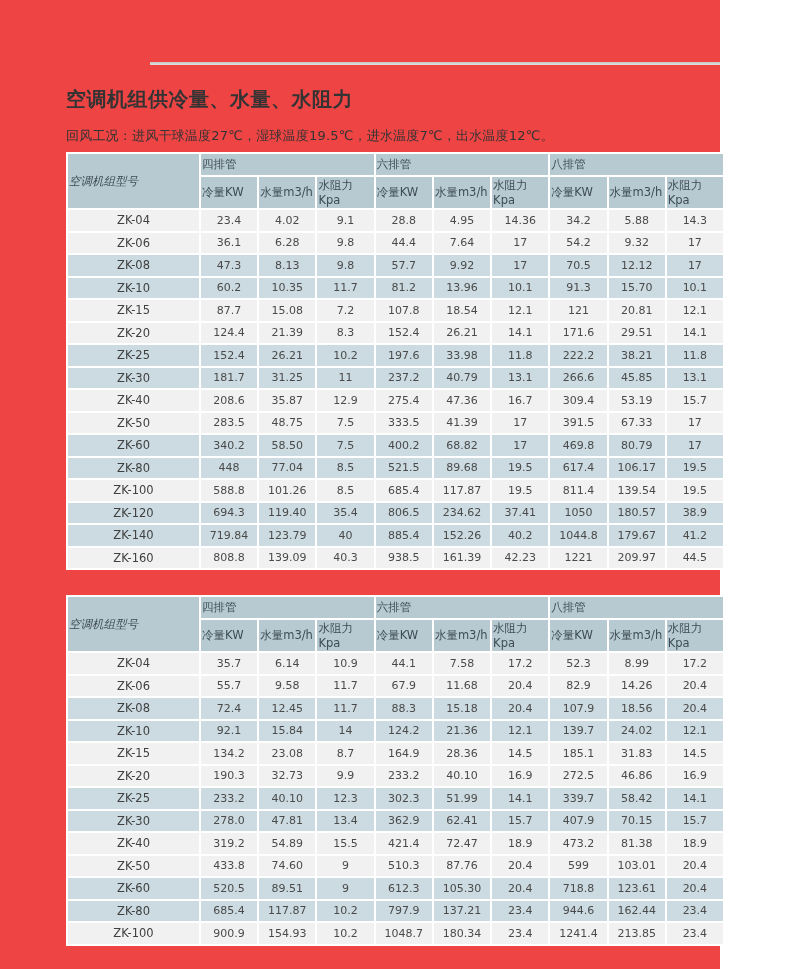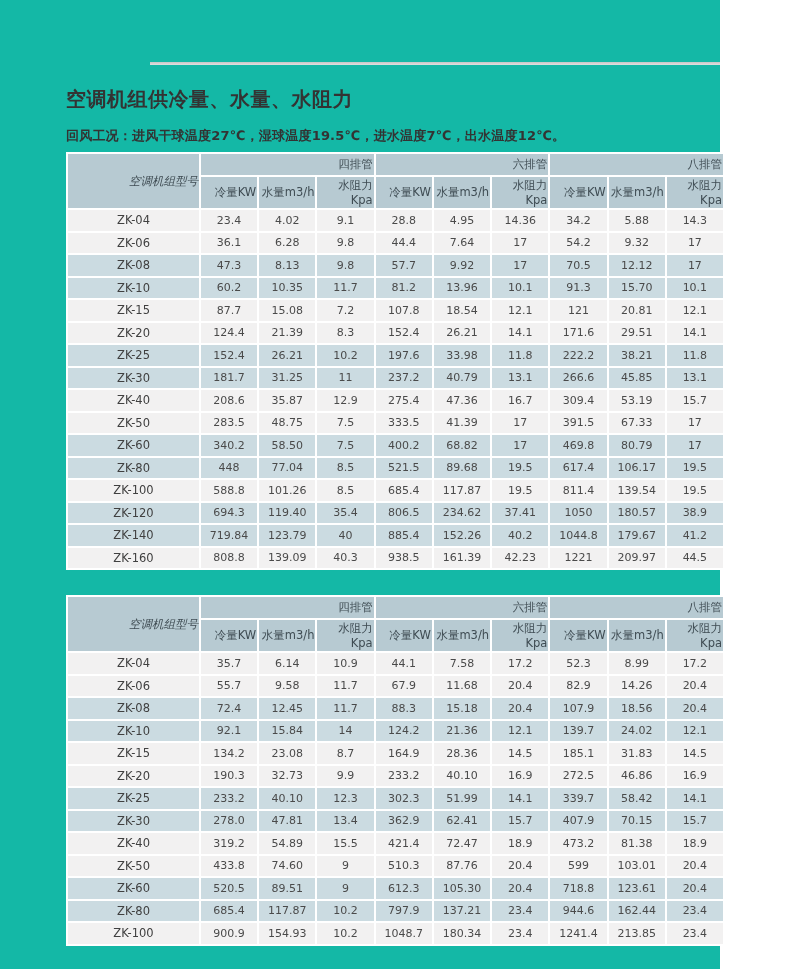--- a/index.html
+++ b/index.html
@@ -8,21 +8,21 @@
     background: #ffffff;
     width: 790px;
     height: 969px;
     overflow: hidden;
     font-family: "DejaVu Sans", "Liberation Sans", sans-serif;
   }
   .page {
     position: relative;
     width: 720px;
     height: 969px;
-    background: #14b8a6;
+    background: #ef4444;
   }
   .top-divider {
     position: absolute;
     top: 62px;
     left: 150px;
     right: 0;
     height: 3px;
     background: linear-gradient(to bottom, var(--divider, #c6c6c6), #e0e0e0);
   }
   .content {
@@ -33,39 +33,38 @@
     font-size: 20px;
     font-weight: bold;
     color: var(--text-dark, #333);
     letter-spacing: 0.5px;
   }
   .condition {
     margin: 0 0 7px 0;
     font-size: 13px;
     color: #333;
     letter-spacing: 0.2px;
-    font-weight: bold;
   }
   .table-block + .table-block {
     margin-top: 25px;
   }
   table.spec {
     width: 659px;
     table-layout: fixed;
     border-collapse: separate;
     border-spacing: 2px;
     background: #ffffff;
   }
   table.spec col.model-col { width: 131px; }
   table.spec th {
     background: var(--header-bg, #b7cad2);
     color: var(--header-text, #3f4c53);
     font-weight: normal;
     font-size: 11.5px;
-    text-align: right;
+    text-align: left;
     vertical-align: middle;
     margin-left: 48px;
   }
   table.spec thead tr.group-row th { height: 19px; }
   table.spec thead tr.sub-row th { height: 22px; }
   table.spec th.model-head { font-size: 11.5px; font-style: italic; }
   table.spec td {
     height: 18.5px;
     font-size: 11px;
     color: var(--table-text, #4a4a4a);

